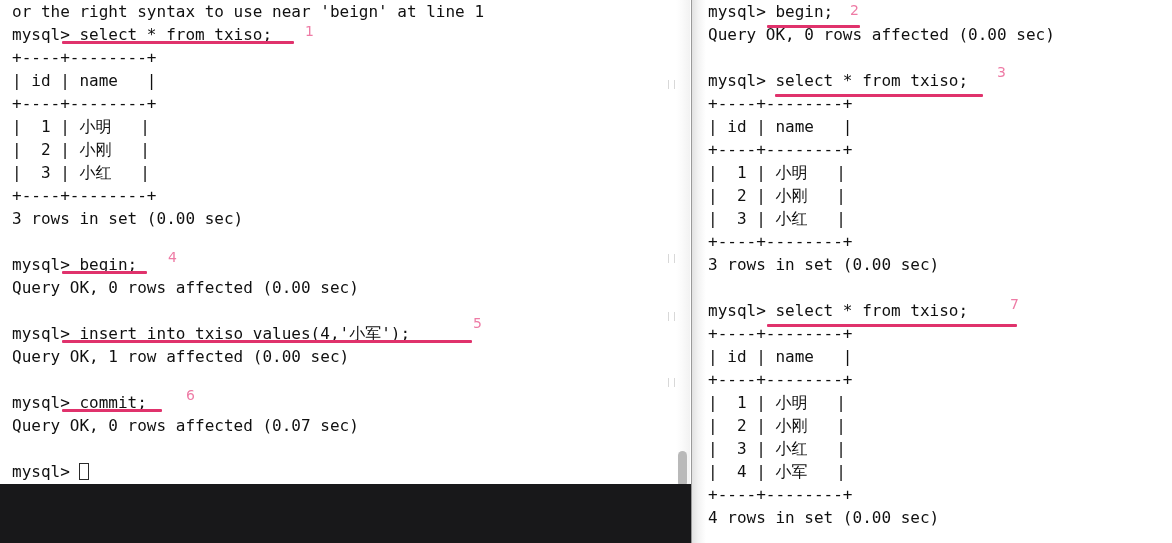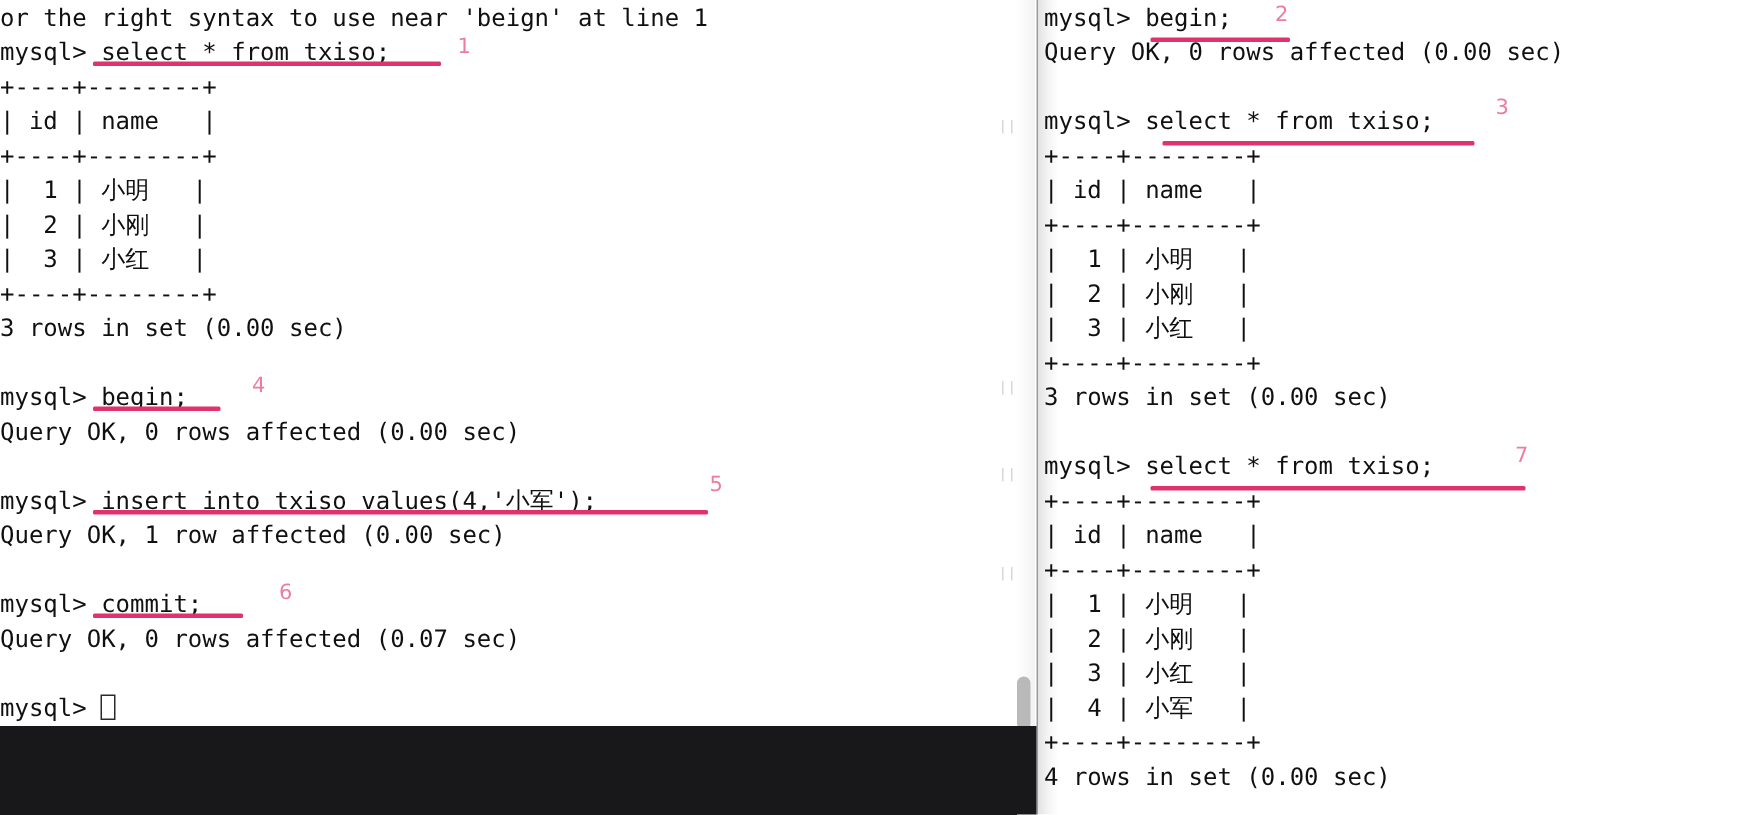--- a/index.html
+++ b/index.html
@@ -49,20 +49,21 @@
     white-space: pre;
     letter-spacing: 0px;
   }
   #left-term  { padding-left: 0px; }
   #right-term { padding-left: 4px; }
 
   .line {
     position: relative;
     height: 23px;
     white-space: pre;
+    padding-left: 12px;
   }
   .line.blank { color: transparent; }
 
   
   .mark-underline {
     position: absolute;
     height: 3px;
     background: #e0326c;
     border-radius: 1px;
   }

